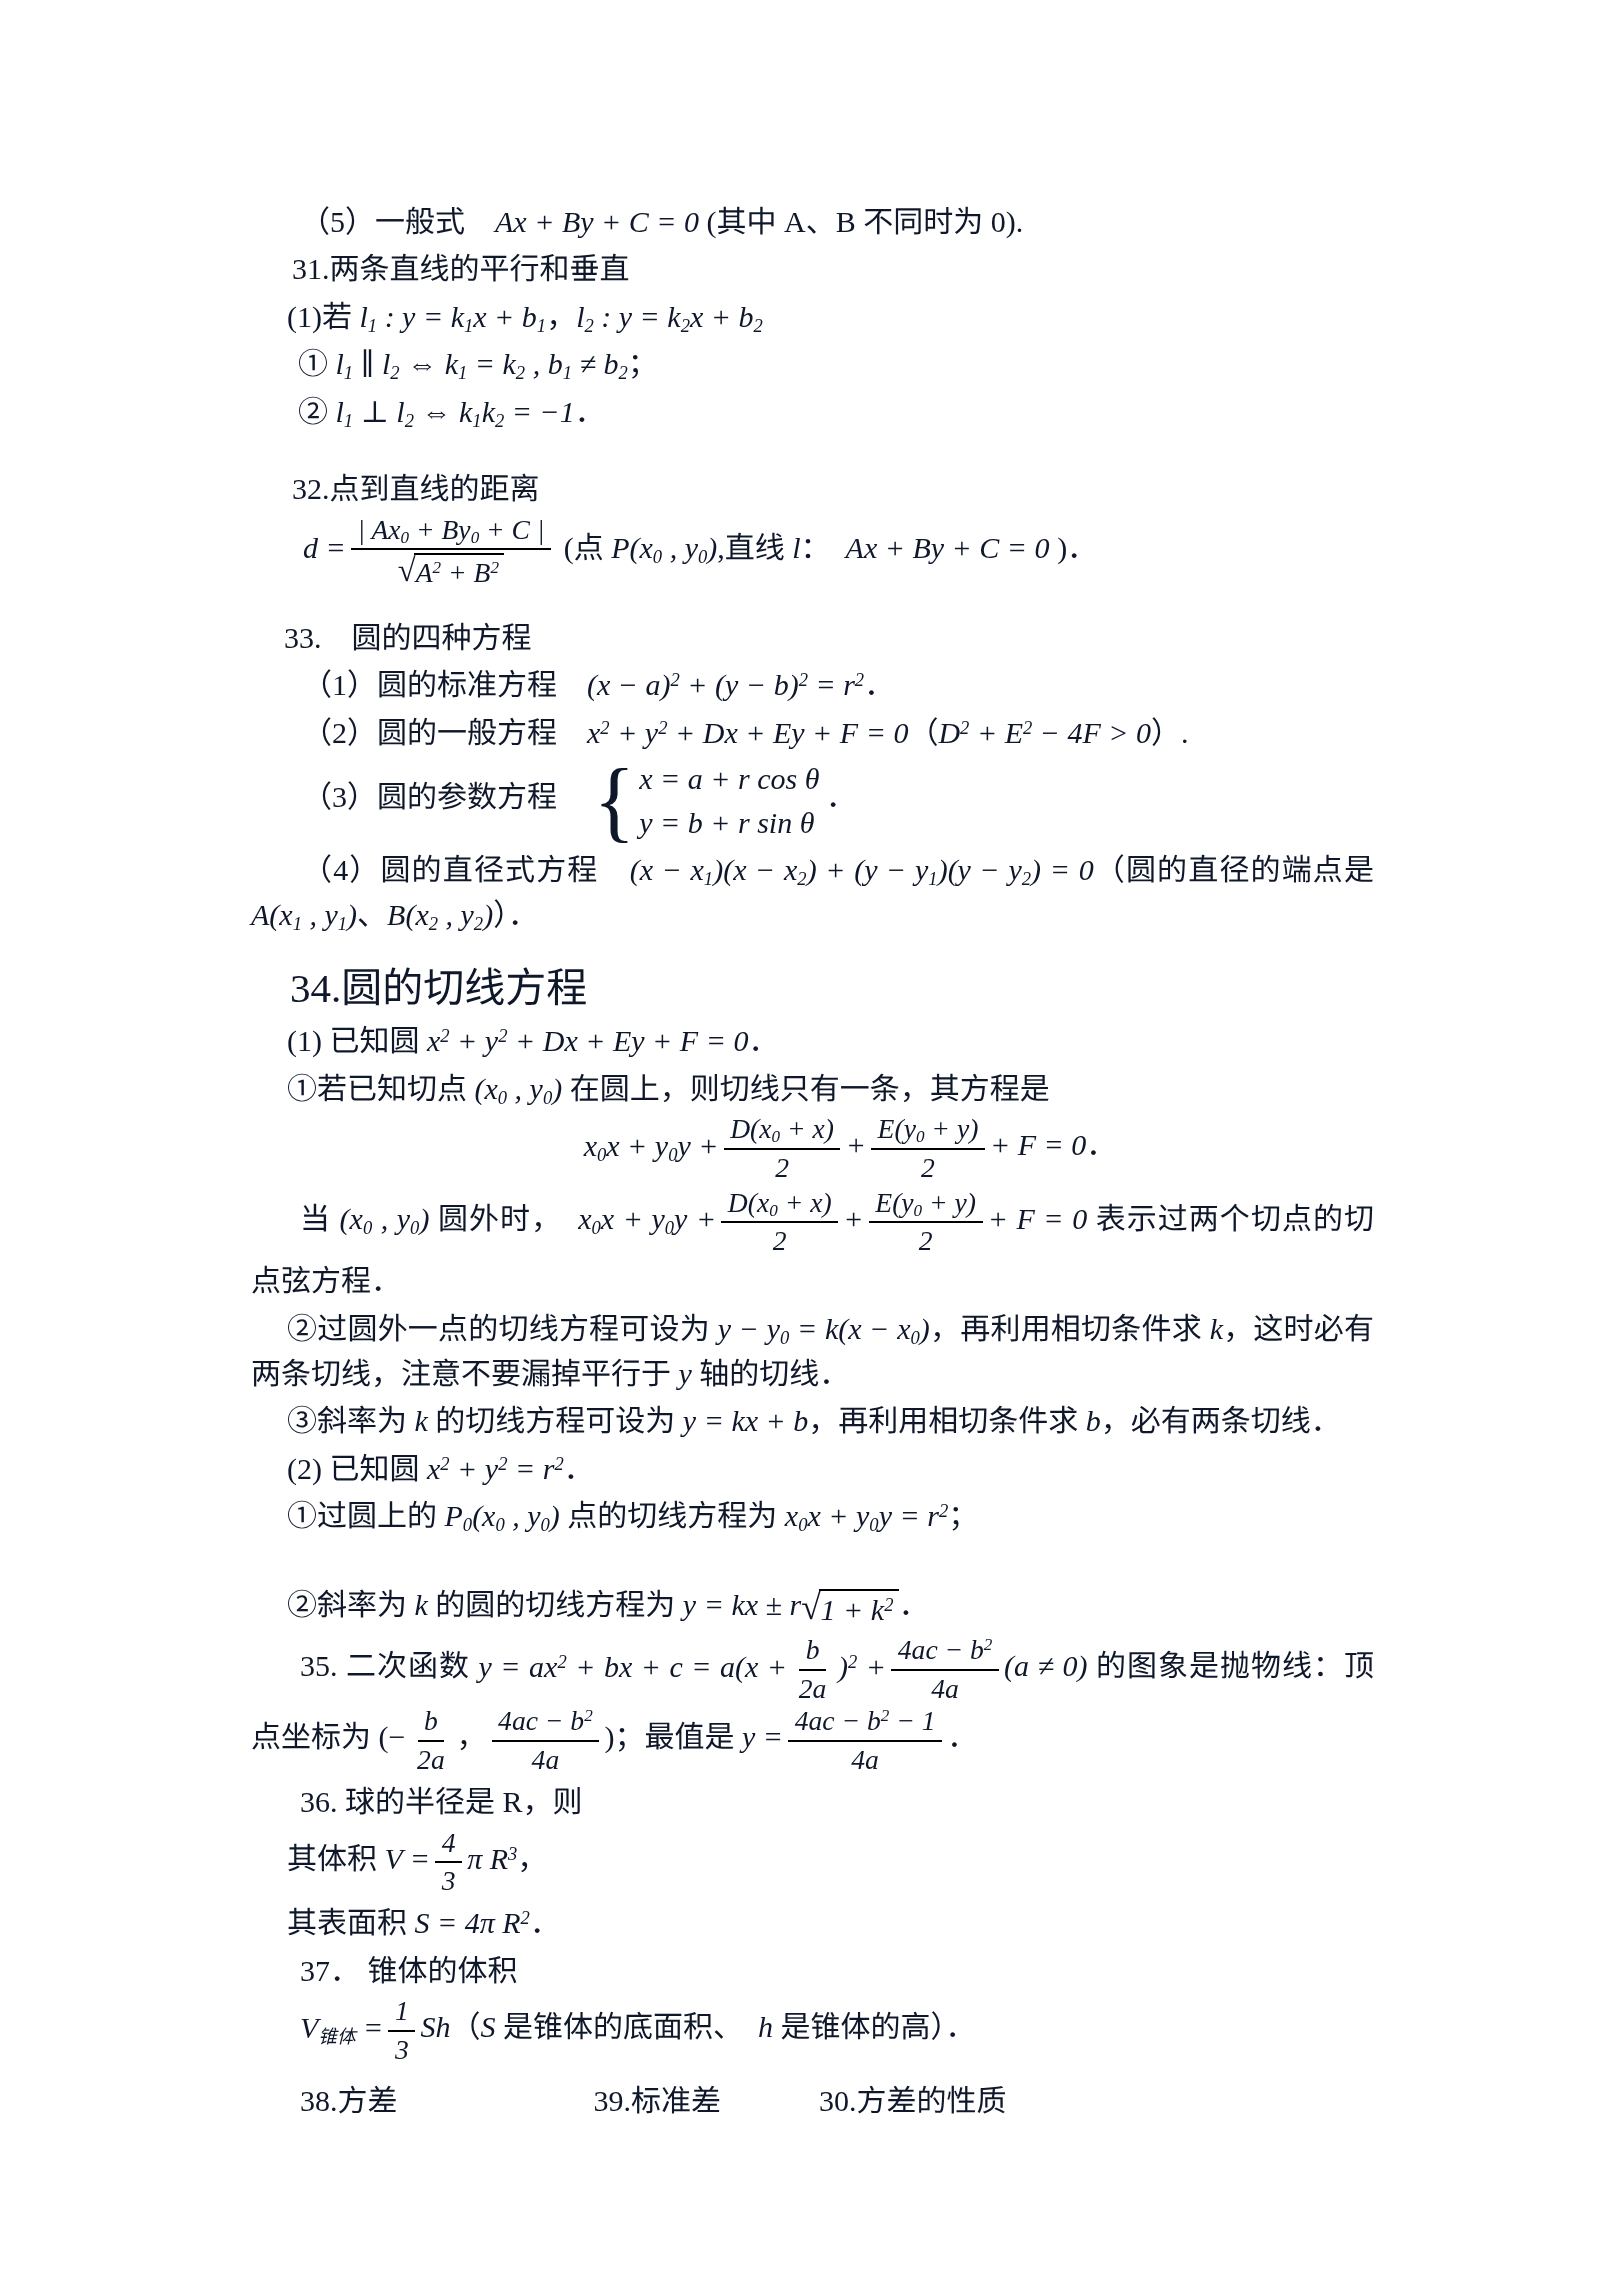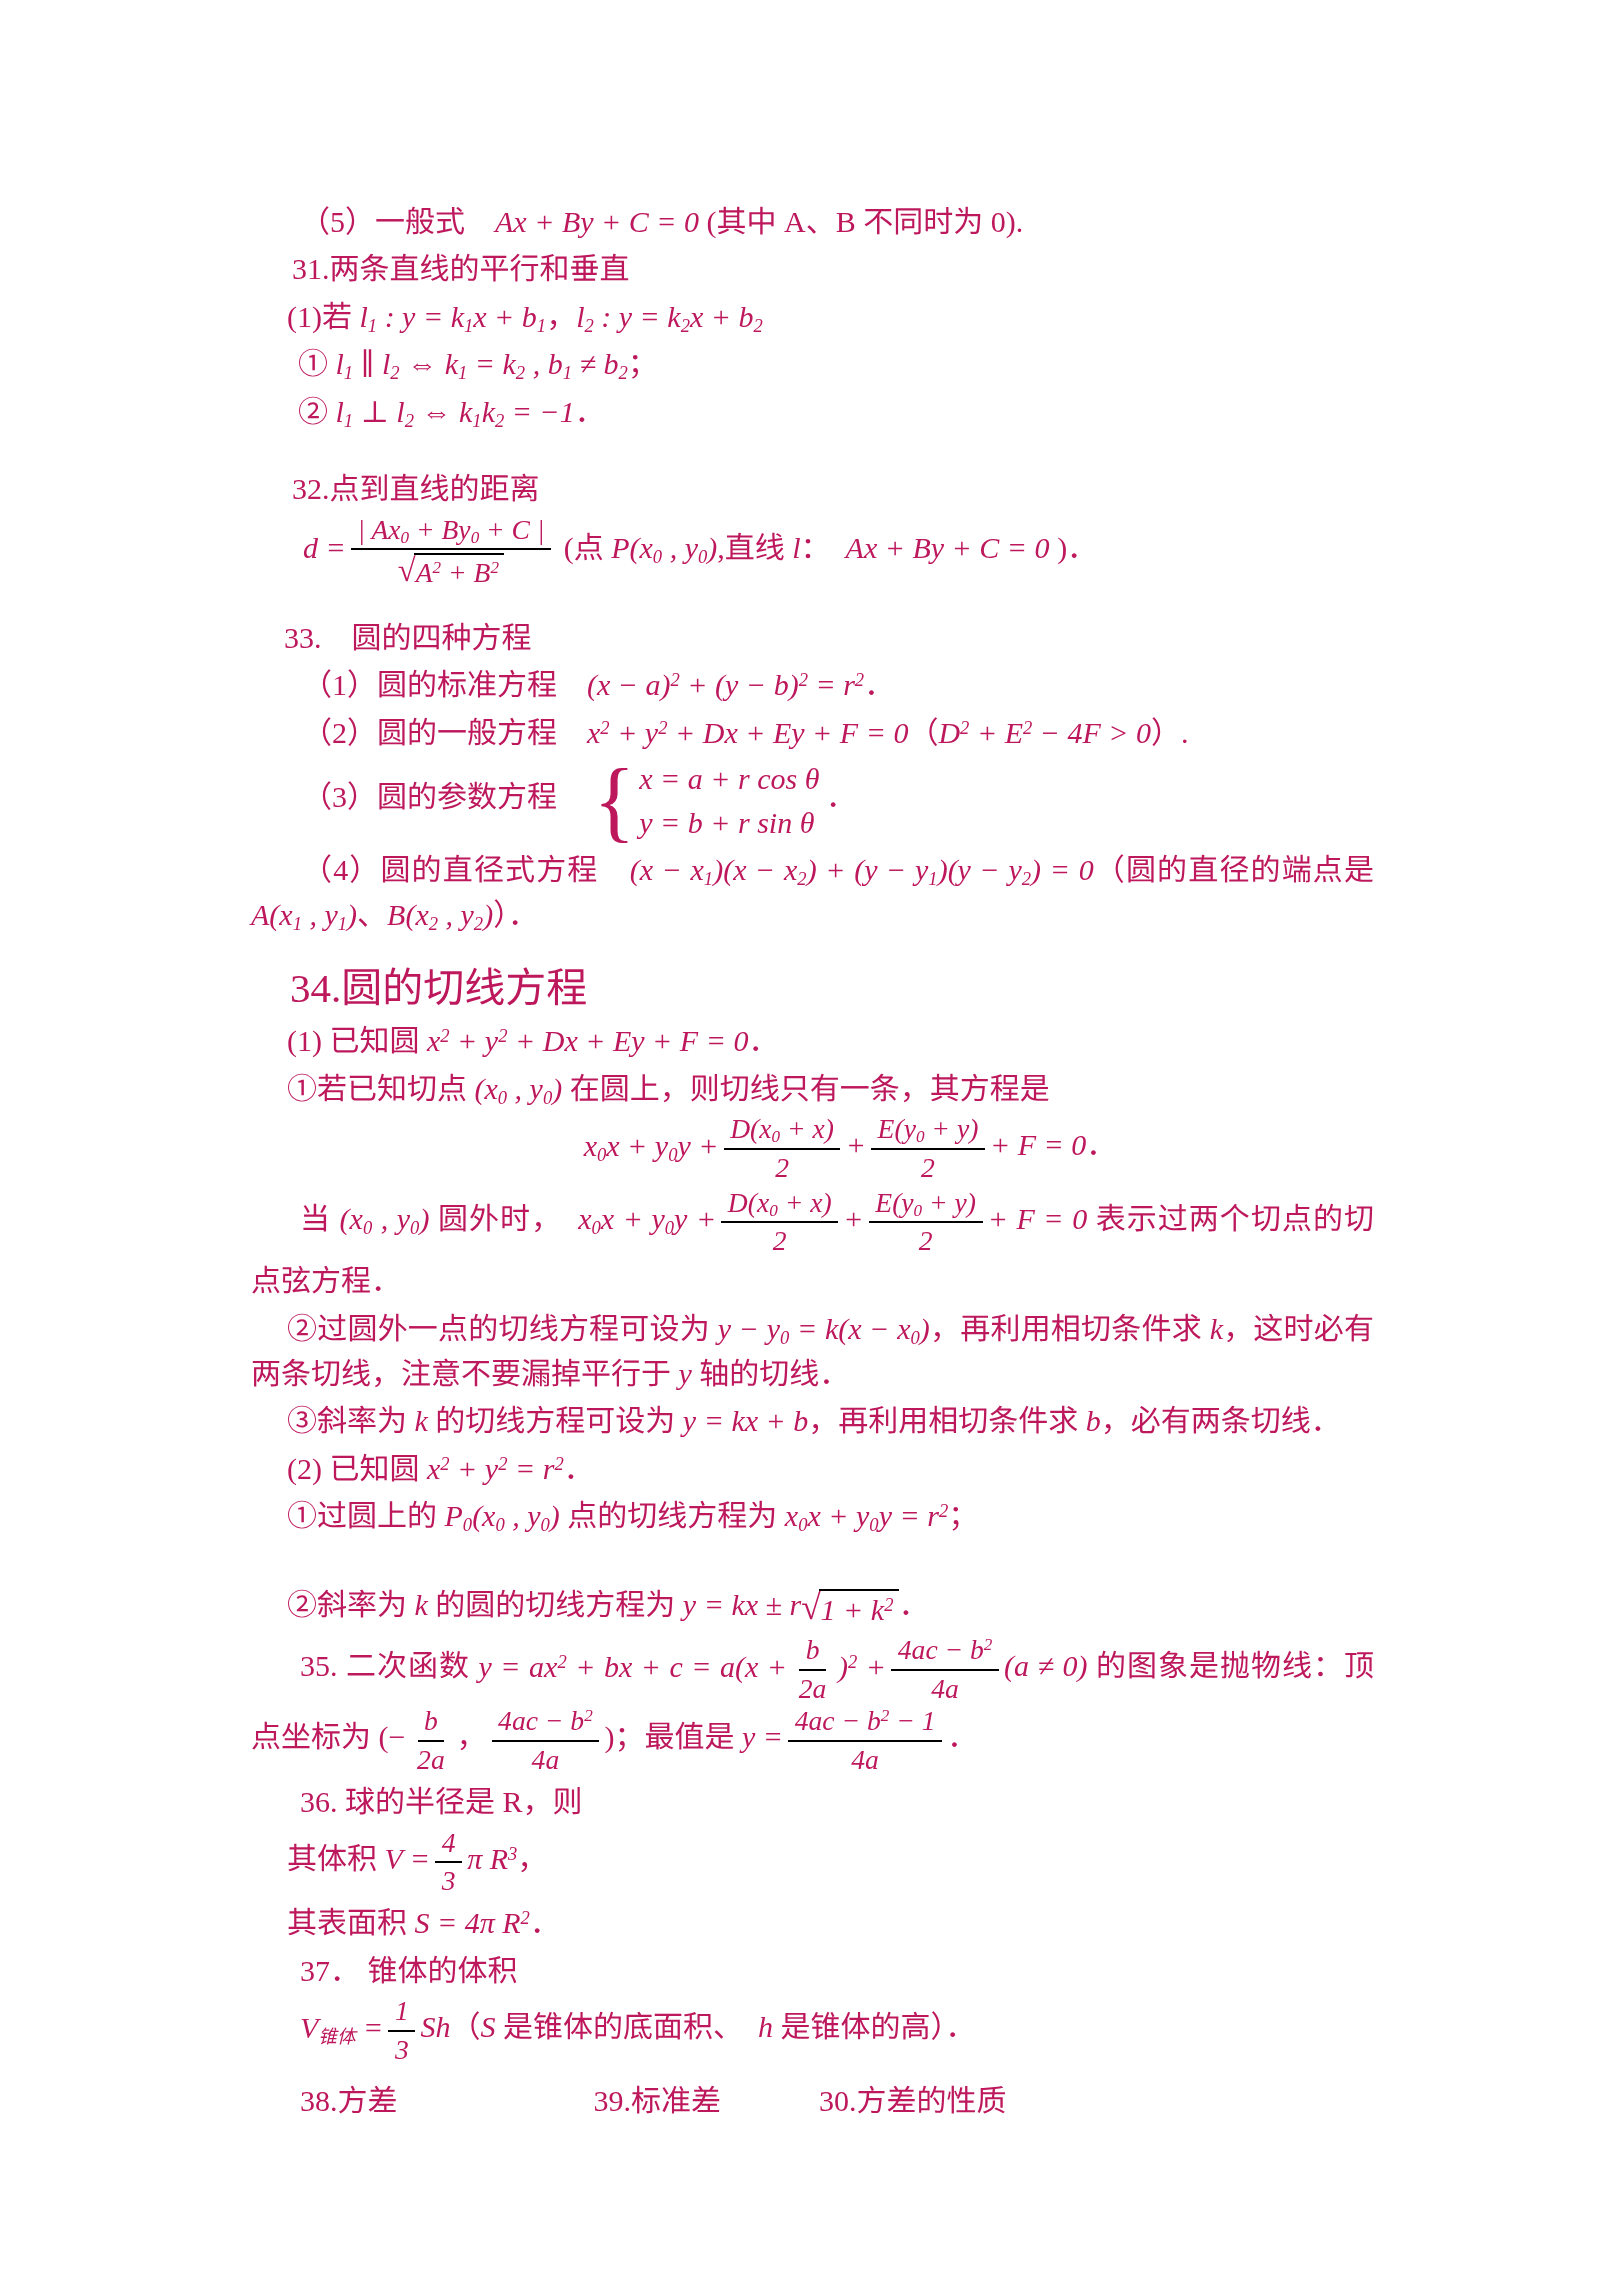--- a/index.html
+++ b/index.html
@@ -1,21 +1,21 @@
 <!DOCTYPE html>
 <html lang="zh-CN" style="font-size:10.5px"><head>
 <meta charset="utf-8">
 <style>
   * { margin: 0; padding: 0; box-sizing: border-box; }
   html, body { background: #ffffff; }
   .page {
     width: 1623px;
     height: 2240px;
     background: #ffffff;
-    color: #be185d;
+    color: #0f172a;
     padding: 196px 249px 0 251px;
     font-family: "Liberation Serif", "DejaVu Serif", serif;
     font-size: 30px;
     overflow: hidden;
   }
   .line { line-height: 1.5; margin-top: 2.6px; }
   .line.just { text-align: justify; }
   .line.heading { font-size: 41px; line-height: 1.3; }
   .zh { font-family: "Liberation Serif", "DejaVu Serif", serif; font-style: normal; }
   .math { font-family: "Liberation Serif", "DejaVu Serif", serif; font-style: italic; }

